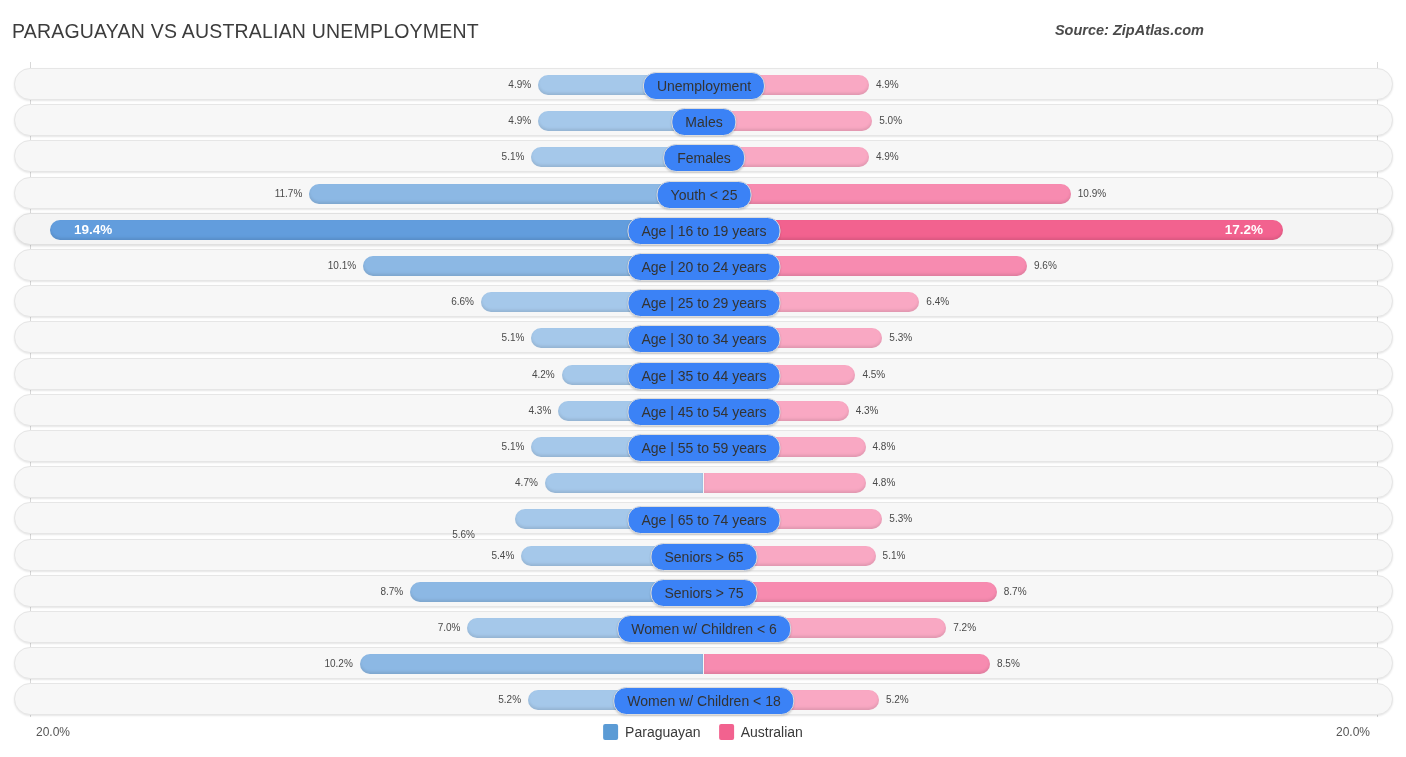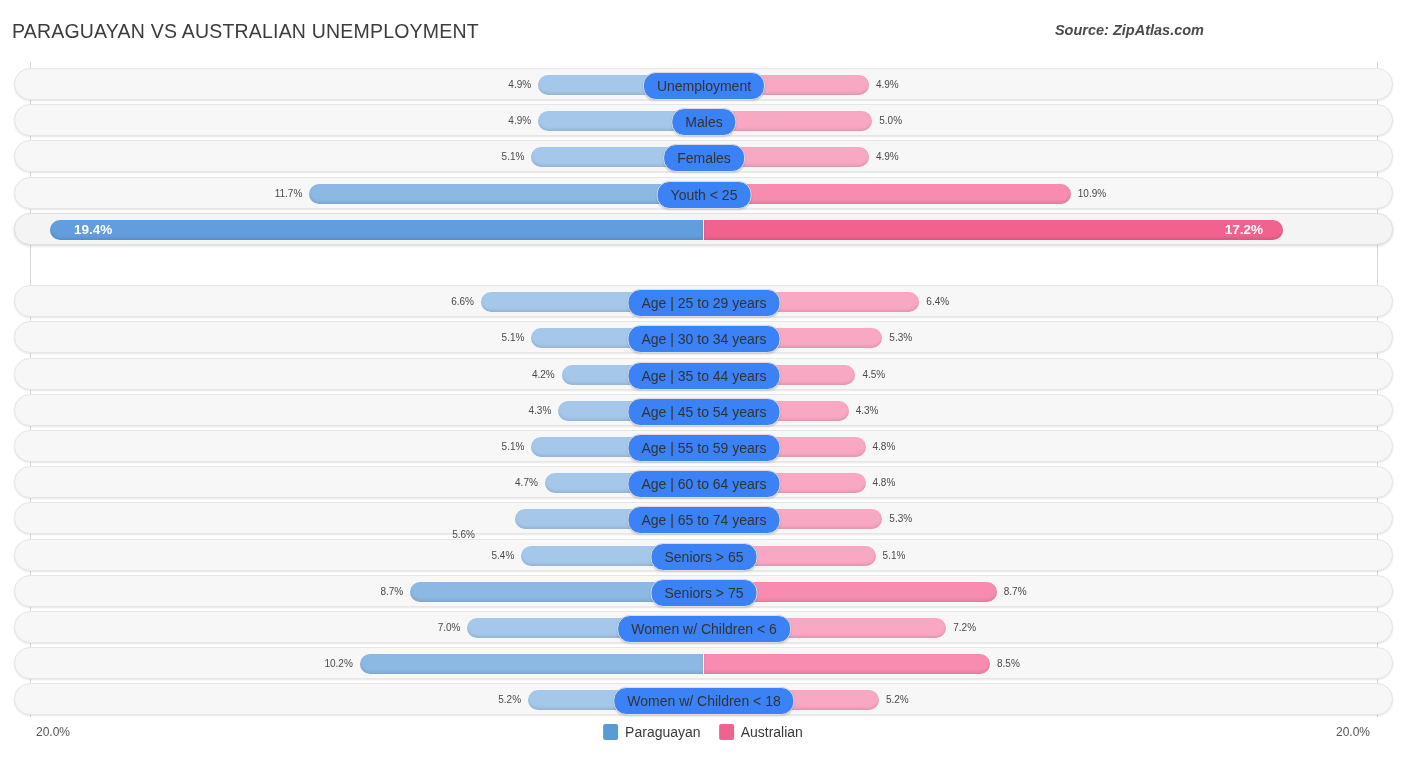--- a/index.html
+++ b/index.html
@@ -220,20 +220,28 @@
       <div class="bar bar-right" style="width: 366.785px; background: rgb(247, 139, 176);"></div>
       <div class="val val-left" style="right: 1089.7px;">11.7%</div>
       <div class="val val-right" style="left: 1062.79px;">10.9%</div>
       <div class="pill" style="left: 689px;">Youth &lt; 25</div>
     </div>
     <div class="row highlight" style="top: 150.8px;">
       <div class="bar bar-left" style="width: 652.81px; background: rgb(98, 157, 221);"></div>
       <div class="bar bar-right" style="width: 578.78px; background: rgb(242, 98, 143);"></div>
       <div class="val-inside" style="right: 1279.81px;">19.4%</div>
       <div class="val-inside" style="left: 1209.78px;">17.2%</div>
+      <div class="pill" style="left: 689px;">Age | 16 to 19 years</div>
+    </div>
+    <div class="row" style="top: 187px;">
+      <div class="bar bar-left" style="width: 339.865px; background: rgb(140, 184, 228);"></div>
+      <div class="bar bar-right" style="width: 323.04px; background: rgb(247, 139, 176);"></div>
+      <div class="val val-left" style="right: 1035.87px;">10.1%</div>
+      <div class="val val-right" style="left: 1019.04px;">9.6%</div>
+      <div class="pill" style="left: 689px;">Age | 20 to 24 years</div>
     </div>
     <div class="row" style="top: 223.2px;">
       <div class="bar bar-left" style="width: 222.09px; background: rgb(165, 200, 234);"></div>
       <div class="bar bar-right" style="width: 215.36px; background: rgb(249, 168, 195);"></div>
       <div class="val val-left" style="right: 918.09px;">6.6%</div>
       <div class="val val-right" style="left: 911.36px;">6.4%</div>
       <div class="pill" style="left: 689px;">Age | 25 to 29 years</div>
     </div>
     <div class="row" style="top: 259.4px;">
       <div class="bar bar-left" style="width: 171.615px; background: rgb(165, 200, 234);"></div>
@@ -261,21 +269,20 @@
       <div class="bar bar-right" style="width: 161.52px; background: rgb(249, 168, 195);"></div>
       <div class="val val-left" style="right: 867.615px;">5.1%</div>
       <div class="val val-right" style="left: 857.52px;">4.8%</div>
       <div class="pill" style="left: 689px;">Age | 55 to 59 years</div>
     </div>
     <div class="row" style="top: 404.2px;">
       <div class="bar bar-left" style="width: 158.155px; background: rgb(165, 200, 234);"></div>
       <div class="bar bar-right" style="width: 161.52px; background: rgb(249, 168, 195);"></div>
       <div class="val val-left" style="right: 854.155px;">4.7%</div>
       <div class="val val-right" style="left: 857.52px;">4.8%</div>
-      <div class="pill" style="left: 689px;">Age | 60 to 64 years</div>
     </div>
     <div class="row" style="top: 440.4px;">
       <div class="bar bar-left" style="width: 188.44px; background: rgb(165, 200, 234);"></div>
       <div class="bar bar-right" style="width: 178.345px; background: rgb(249, 168, 195);"></div>
       <div class="val val-left" style="right: 917px; margin-top: 16px;">5.6%</div>
       <div class="val val-right" style="left: 874.345px;">5.3%</div>
       <div class="pill" style="left: 689px;">Age | 65 to 74 years</div>
     </div>
     <div class="row" style="top: 476.6px;">
       <div class="bar bar-left" style="width: 181.71px; background: rgb(165, 200, 234);"></div>

